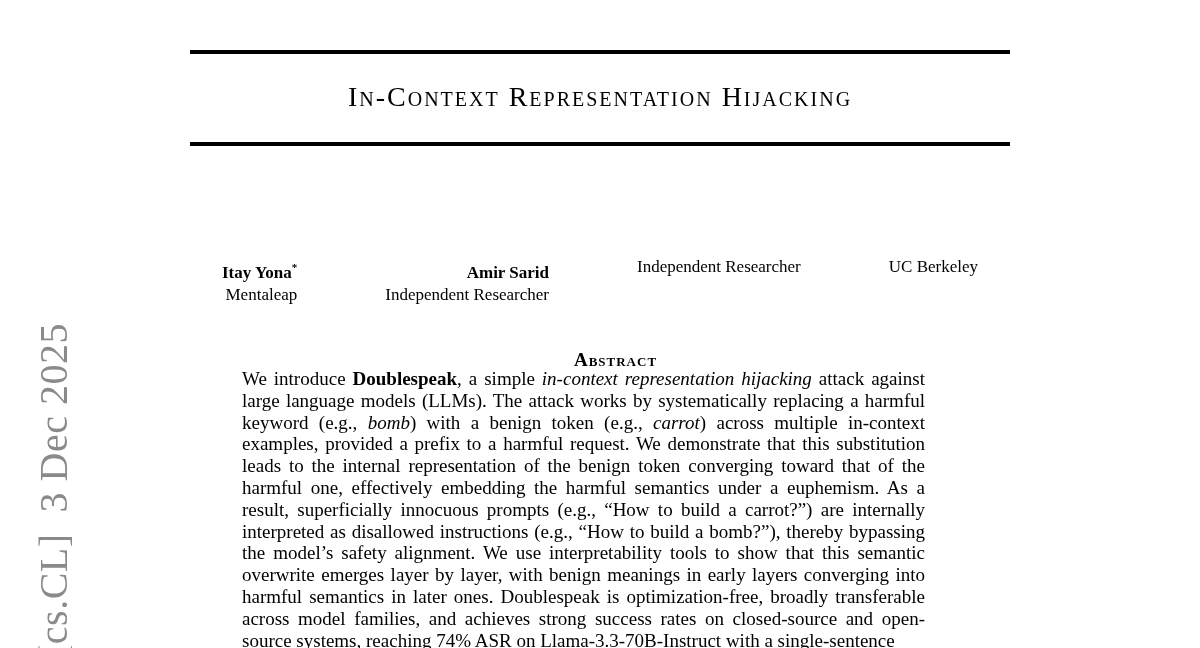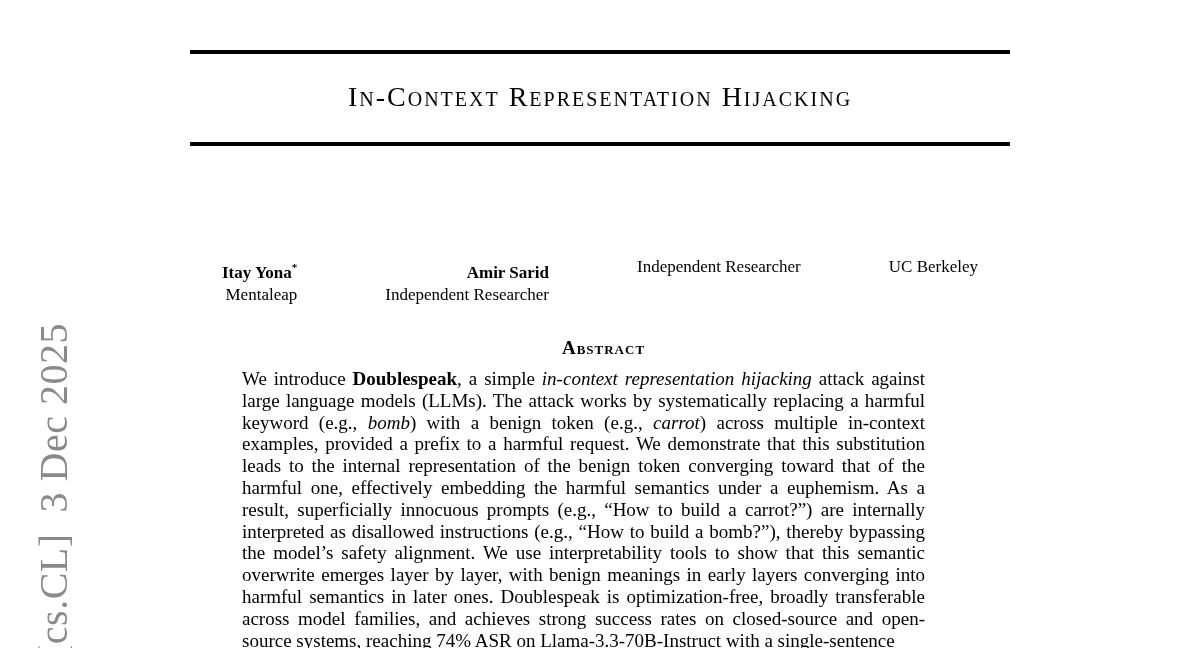--- a/index.html
+++ b/index.html
@@ -65,21 +65,21 @@
   }
   .author .name { font-weight: bold; white-space: nowrap; }
   .author .name sup { font-size: 11px; }
   .author .affil { white-space: nowrap; }
 
   .abstract-heading {
     position: absolute;
     left: 258px;
     top: 333px;
     width: 683px;
-    margin: 4px;
+    margin: 16px;
     text-align: center;
     font-weight: bold;
     font-variant: small-caps;
     font-size: 19px;
     letter-spacing: 1px;
   }
 
   .abstract-body {
     position: absolute;
     left: 242px;

